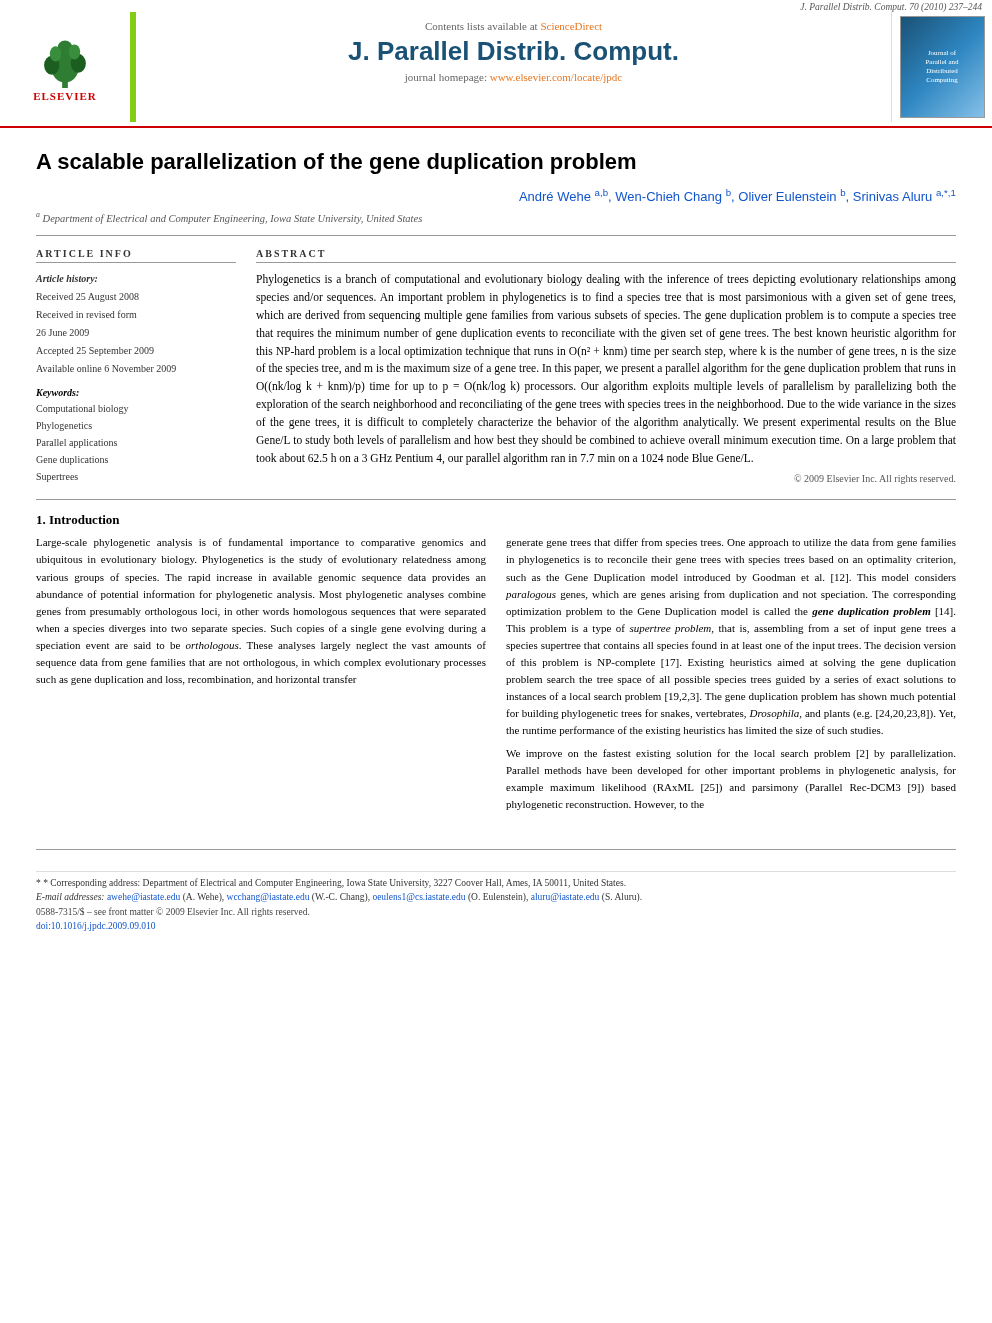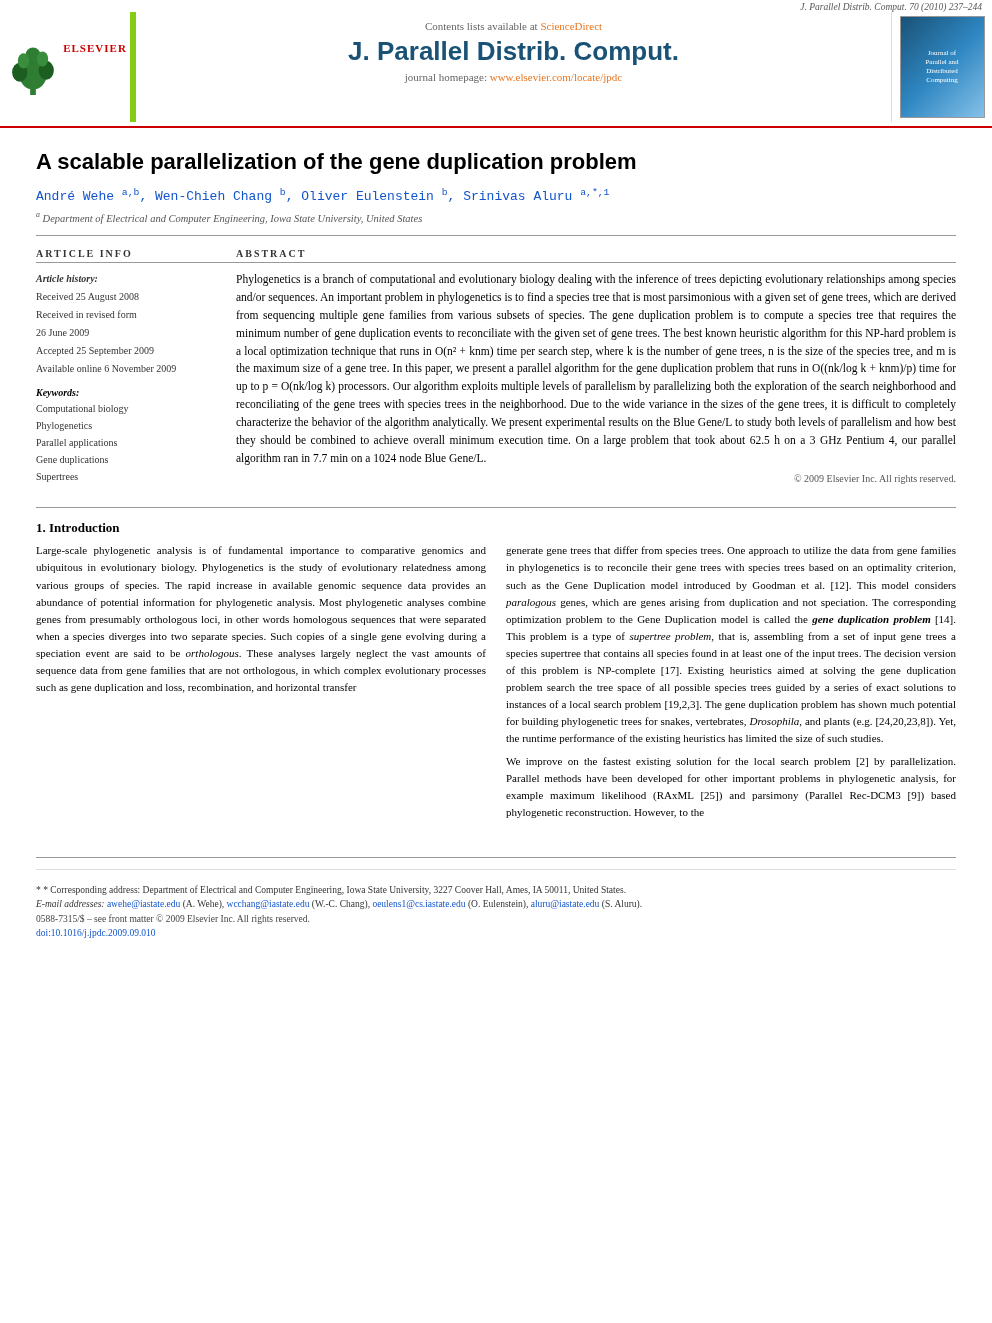--- a/index.html
+++ b/index.html
@@ -27,22 +27,22 @@
     .journal-header-left {
       width: 130px;
       padding: 8px;
       display: flex;
       flex-direction: column;
       justify-content: center;
       align-items: center;
     }
     .elsevier-logo {
       display: flex;
-      flex-direction: row;
-      align-items: flex-start;
+      flex-direction: column;
+      align-items: center;
     }
     .elsevier-tree {
       width: 60px;
       height: 55px;
     }
     .elsevier-text {
       font-size: 11px;
       font-weight: bold;
       color: #c00;
       letter-spacing: 1px;
@@ -121,38 +121,40 @@
       color: #000;
       margin-bottom: 10px;
       line-height: 1.3;
       font-family: Arial, sans-serif;
     }
     
     .authors {
       font-size: 13px;
       color: #1155cc;
       margin-bottom: 6px;
-      font-family: Liberation Mono, monospace;
+      font-family: Liberation Sans, sans-serif;
+      text-align: right;
     }
     
     .affiliations {
       font-size: 10.5px;
       color: #555;
       margin-bottom: 2px;
       font-style: italic;
     }
     .divider-line {
       border: none;
       border-top: 1px solid #999;
       margin: 12px 0;
     }
     
     .two-col {
       display: flex;
-      margin-bottom: 22px;
+      gap: 20px;
+      margin-bottom: 14px;
     }
     .col-left {
       width: 200px;
       min-width: 200px;
     }
     .col-right {
       flex: 1;
     }
     
     .section-header {
@@ -233,23 +235,23 @@
       border-top: 1px solid #999;
       margin: 10px 36px 0 36px;
       padding-top: 6px;
     }
     .footer-note {
       font-size: 9.5px;
       color: #444;
       line-height: 1.5;
     }
     .footnote-section {
-      margin-top: 5px;
+      margin-top: 15px;
       border-top: 1px solid #ddd;
-      padding-top: 13px;
+      padding-top: 4px;
     }
     .footnote-item {
       font-size: 9.5px;
       color: #333;
       line-height: 1.5;
     }
     sup { font-size: 75%; vertical-align: super; }
     .blue-link { color: #1155cc; }
   </style>
 </head>

